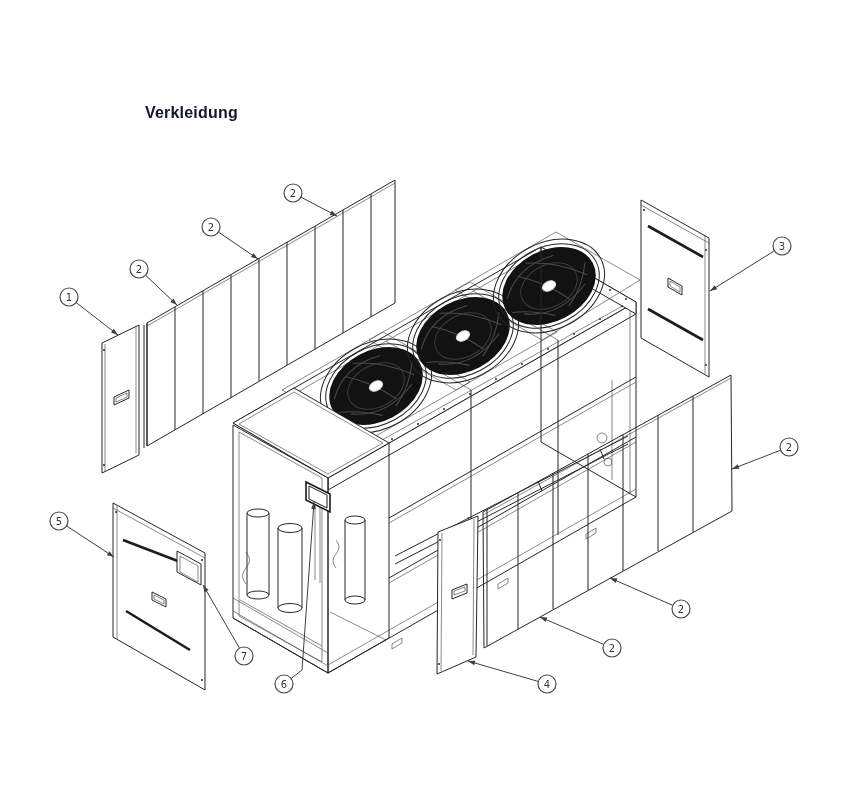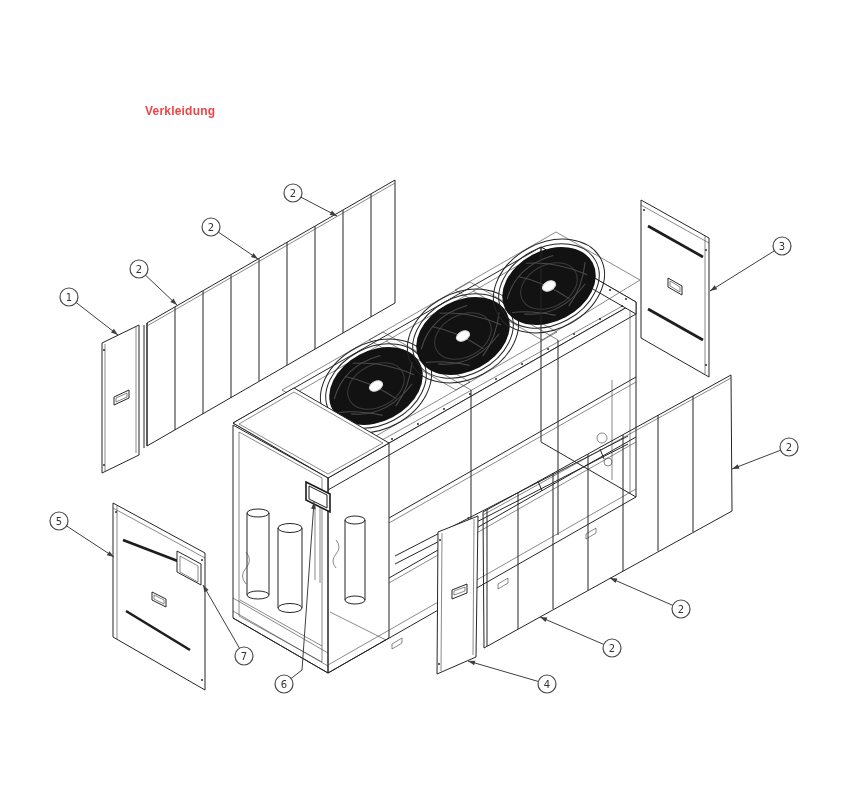--- a/index.html
+++ b/index.html
@@ -1,19 +1,19 @@
 <!DOCTYPE html>
 <html><head>
 <meta charset="utf-8">
 <style>
   html,body{margin:0;padding:0;background:#fff;}
   .stage{position:relative;width:844px;height:808px;background:#ffffff;overflow:hidden;
          font-family:"Liberation Sans", sans-serif;}
-  .title{position:absolute;left:145px;top:104px;margin:0;font-size:12px;font-weight:bold;
-         color:#ef4444;letter-spacing:.2px;font-family:"Liberation Sans", sans-serif;}
+  .title{position:absolute;left:145px;top:104px;margin:0;font-size:16px;font-weight:bold;
+         color:#0f172a;letter-spacing:.2px;font-family:"Liberation Sans", sans-serif;}
   svg.diagram{position:absolute;left:0;top:0;}
   .ln{stroke:#262626;stroke-width:1;fill:none;}
   .lnthin{stroke:#3a3a3a;stroke-width:.6;fill:none;}
   .white{fill:#ffffff;}
   .stiff{stroke:#1d1d1d;stroke-width:2.6;fill:none;}
   .balloon-num{font:10px "DejaVu Sans", sans-serif;fill:#333;text-anchor:middle;dominant-baseline:central;}
   .dot{fill:#2b2b2b;}
 </style>
 </head>
 <body>

